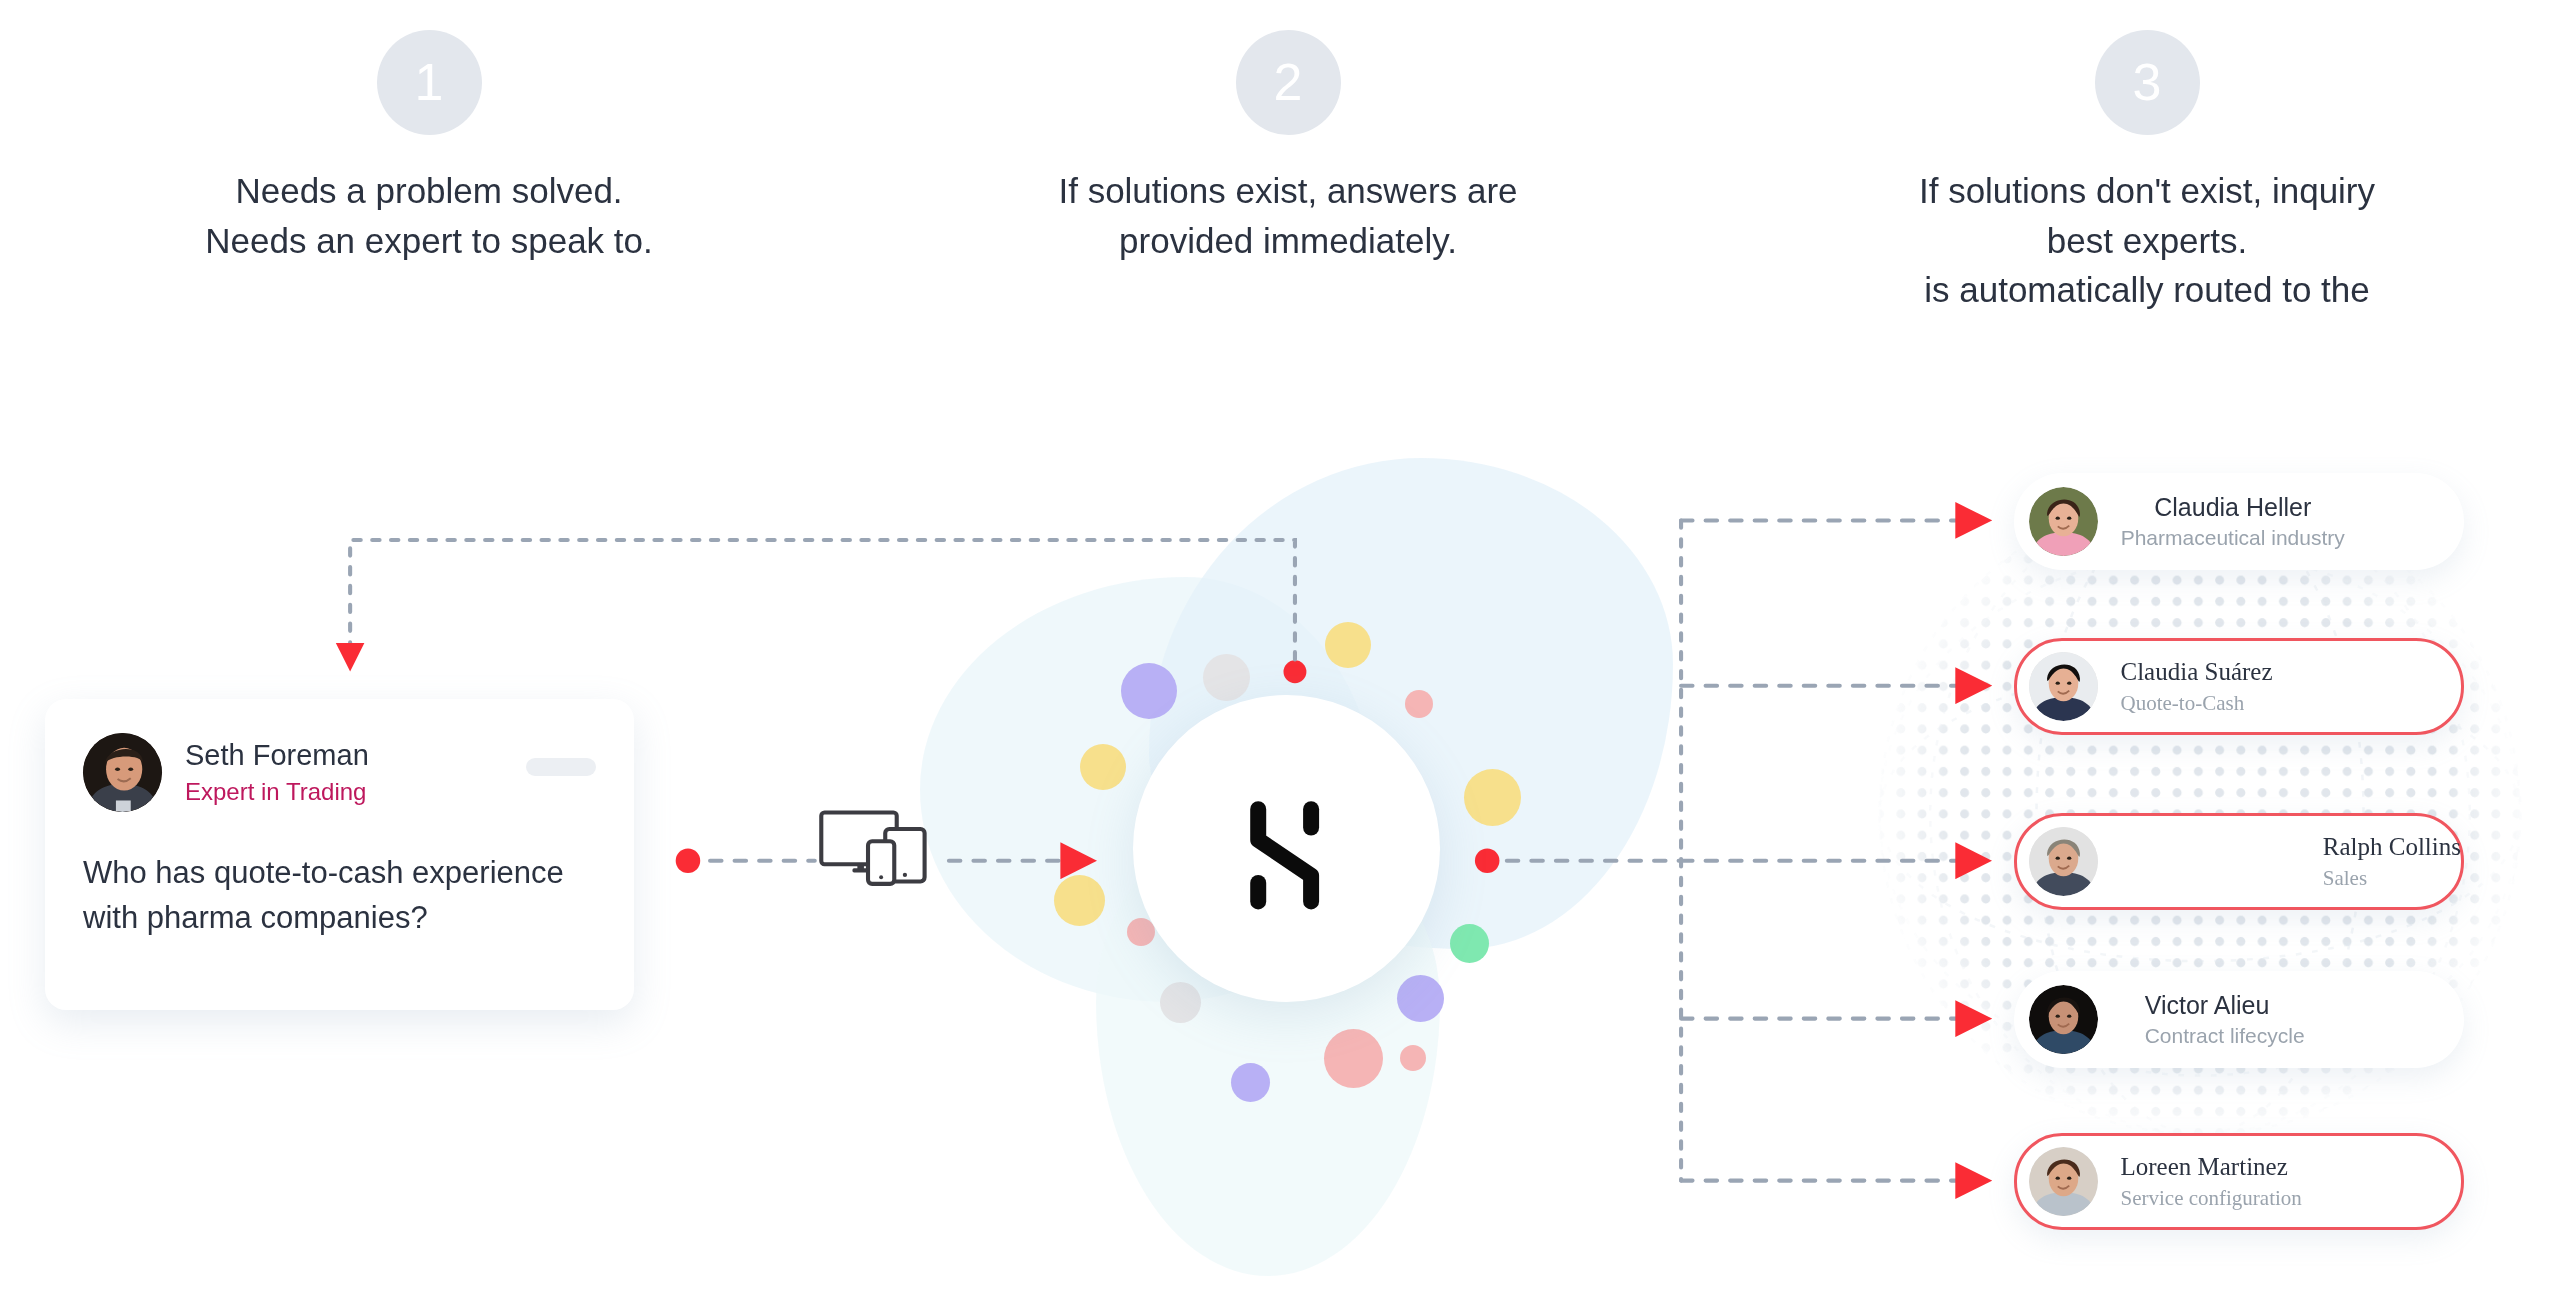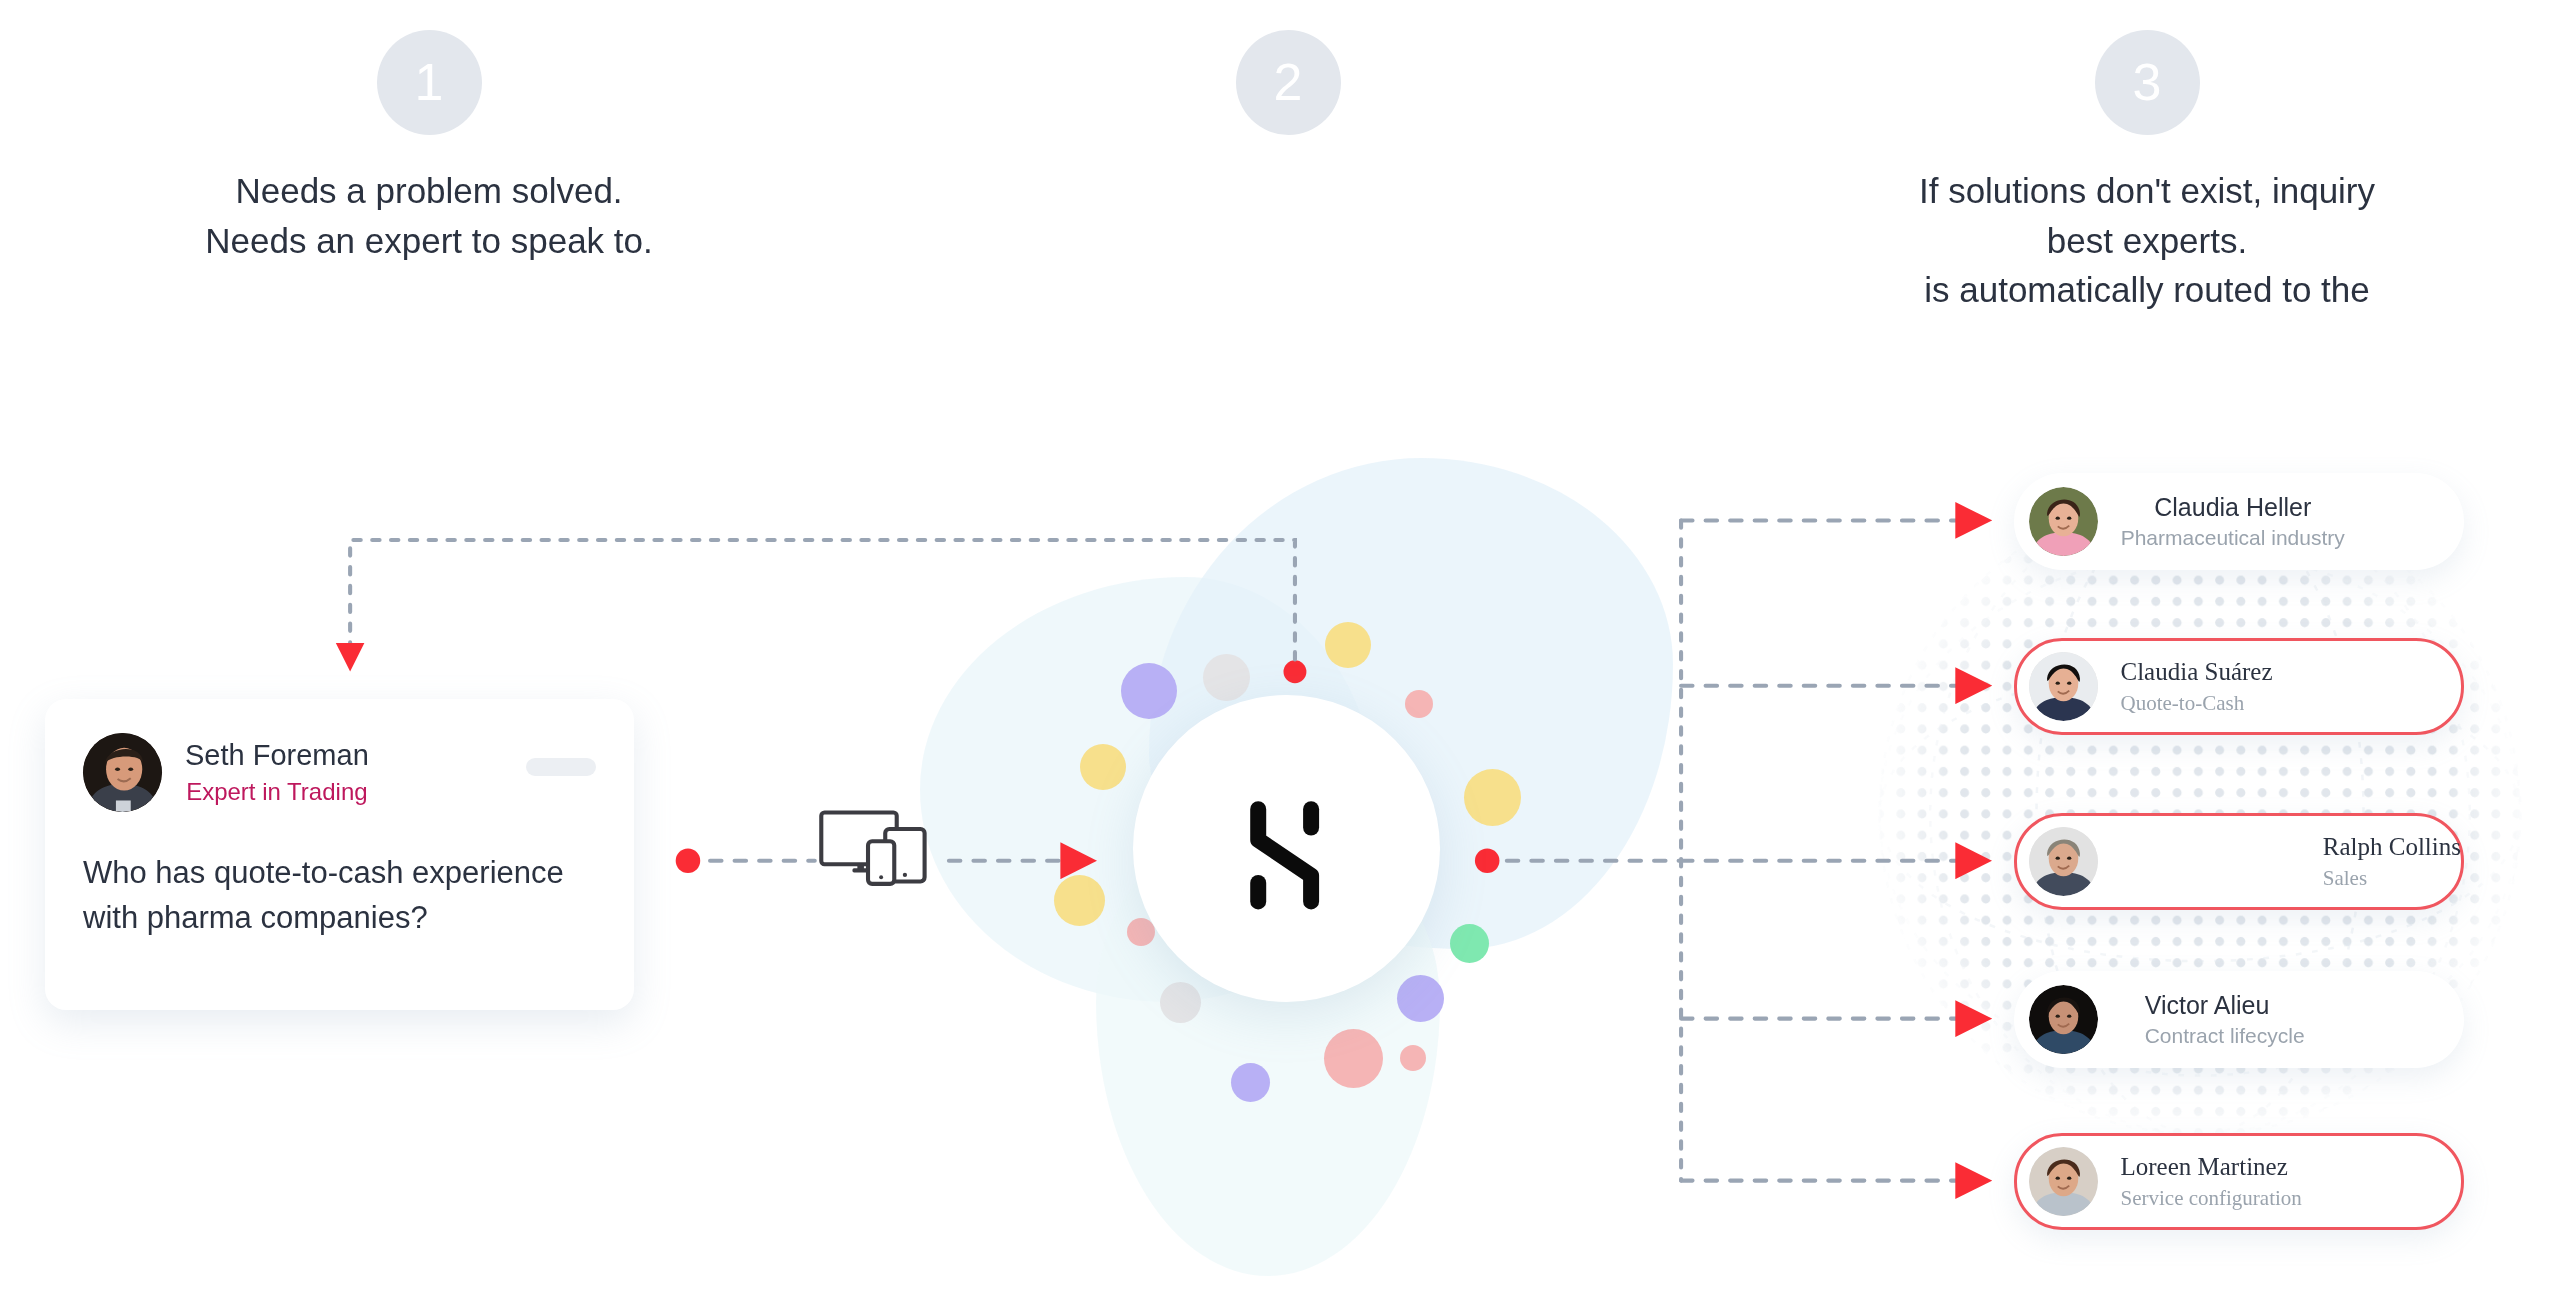--- a/index.html
+++ b/index.html
@@ -131,21 +131,20 @@
     background: #ffffff;
     border-radius: 21px;
     box-shadow: 0 13px 38px rgba(140,165,190,.20);
     box-sizing: border-box;
     padding: 34px 38px;
   }
   .chat-head {
     display: flex;
     align-items: center;
     position: relative;
-    text-align: center;
   }
   .chat-avatar {
     width: 79px;
     height: 79px;
     border-radius: 50%;
     overflow: hidden;
     flex: 0 0 auto;
     background: #2e2520;
   }
   .chat-meta {
@@ -240,20 +239,24 @@
   <div class="step-col step-col-1">
     <div class="step-badge">1</div>
     <div class="step-text">
       <span class="ln">Needs a problem solved.</span>
       <span class="ln">Needs an expert to speak to.</span>
     </div>
   </div>
 
   <div class="step-col step-col-2">
     <div class="step-badge">2</div>
+    <div class="step-text">
+      <span class="ln">If solutions exist, answers are</span>
+      <span class="ln">provided immediately.</span>
+    </div>
   </div>
 
   <div class="step-col step-col-3">
     <div class="step-badge">3</div>
     <div class="step-text">
       <span class="ln">If solutions don't exist, inquiry</span>
       <span class="ln">best experts.</span>
       <span class="ln">is automatically routed to the</span>
     </div>
   </div>

